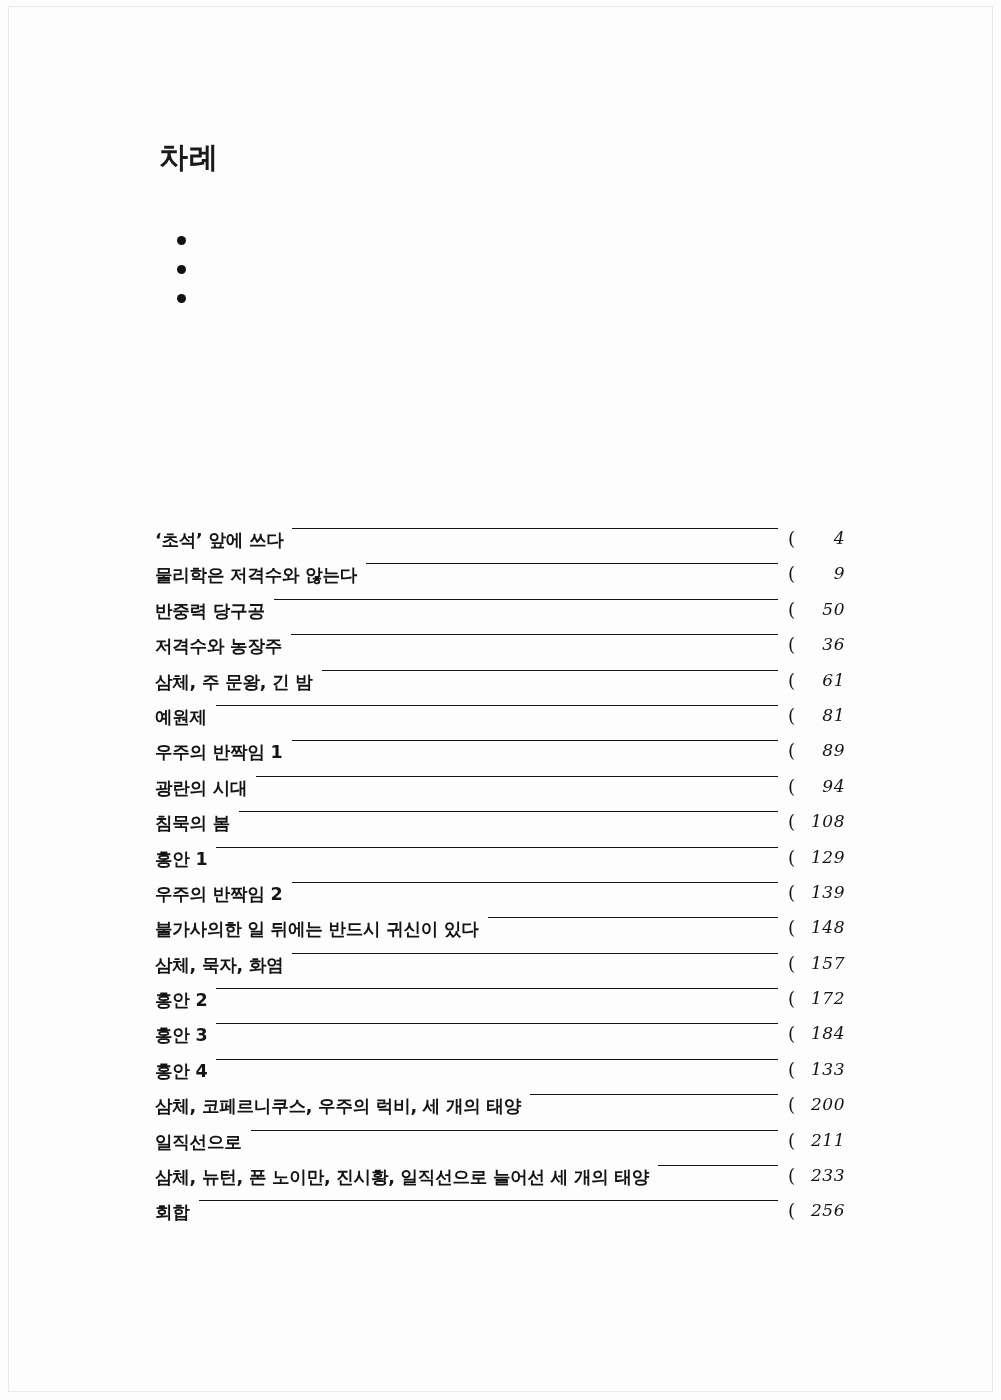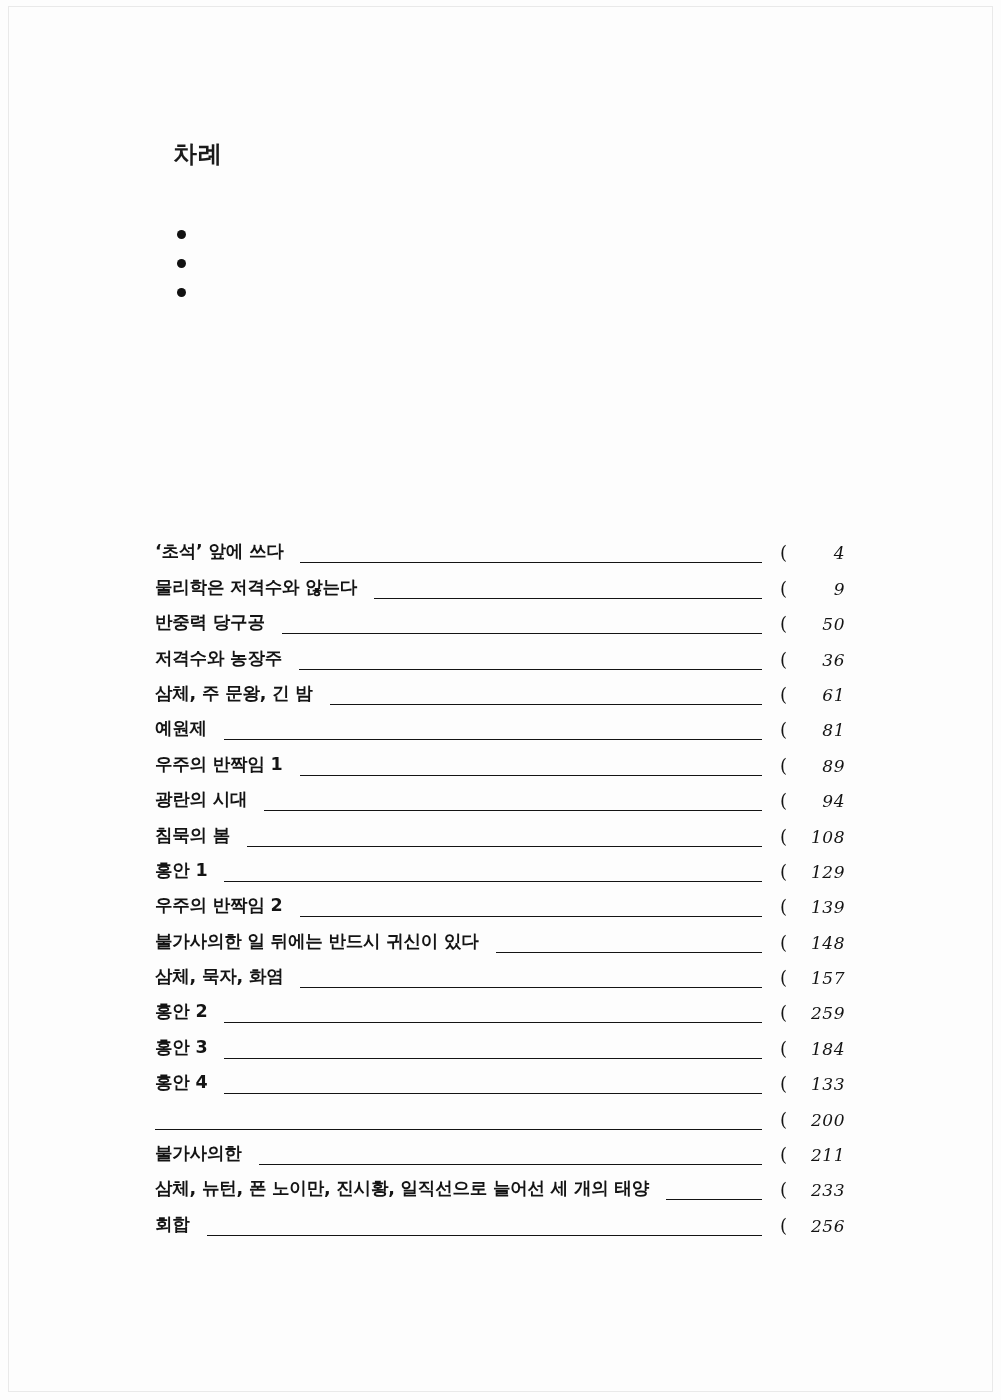--- a/index.html
+++ b/index.html
@@ -33,24 +33,24 @@
   }
   .content {
     position: absolute;
     left: 155px;
     top: 140px;
     width: 690px;
   }
   .toc-title {
     font-family: "DejaVu Sans", sans-serif;
     font-weight: bold;
-    font-size: 24px;
+    font-size: 29px;
     letter-spacing: 1px;
     color: #1a1a1a;
-    margin: 0 0 0 18px;
+    margin: 0 0 0 4px;
     line-height: 1.2;
   }
   .bullet-list {
     list-style: none;
     margin: 52px 0 0 0;
     padding: 0 0 0 22px;
   }
   .bullet-list li {
     position: relative;
     height: 29px;
@@ -66,24 +66,23 @@
     background: #111111;
   }
   .toc-entries {
     position: absolute;
     left: 155px;
     top: 528px;
     width: 690px;
   }
   .toc-row {
     display: flex;
-    align-items: flex-end;
+    align-items: flex-start;
     height: 35.4px;
     white-space: nowrap;
-    gap: 8px;
   }
   .toc-label {
     font-family: "DejaVu Sans", sans-serif;
     font-weight: bold;
     font-size: 17.5px;
     color: #141414;
     letter-spacing: -0.2px;
     flex: 0 0 auto;
     padding-right: 9px;
   }
@@ -224,45 +223,46 @@
       <span class="toc-label">삼체, 묵자, 화염</span>
       <span class="toc-leader"></span>
       <span class="toc-paren">(</span>
       <span class="toc-page">157</span>
     </div>
 
     <div class="toc-row">
       <span class="toc-label">홍안 2</span>
       <span class="toc-leader"></span>
       <span class="toc-paren">(</span>
-      <span class="toc-page">259</span>
+      <span class="toc-page">172</span>
     </div>
 
     <div class="toc-row">
       <span class="toc-label">홍안 3</span>
       <span class="toc-leader"></span>
       <span class="toc-paren">(</span>
       <span class="toc-page">184</span>
     </div>
 
     <div class="toc-row">
       <span class="toc-label">홍안 4</span>
       <span class="toc-leader"></span>
       <span class="toc-paren">(</span>
       <span class="toc-page">133</span>
     </div>
 
     <div class="toc-row">
+      <span class="toc-label">삼체, 코페르니쿠스, 우주의 럭비, 세 개의 태양</span>
       <span class="toc-leader"></span>
       <span class="toc-paren">(</span>
       <span class="toc-page">200</span>
     </div>
 
     <div class="toc-row">
-      <span class="toc-label">불가사의한</span>
+      <span class="toc-label">일직선으로</span>
       <span class="toc-leader"></span>
       <span class="toc-paren">(</span>
       <span class="toc-page">211</span>
     </div>
 
     <div class="toc-row">
       <span class="toc-label">삼체, 뉴턴, 폰 노이만, 진시황, 일직선으로 늘어선 세 개의 태양</span>
       <span class="toc-leader"></span>
       <span class="toc-paren">(</span>
       <span class="toc-page">233</span>

